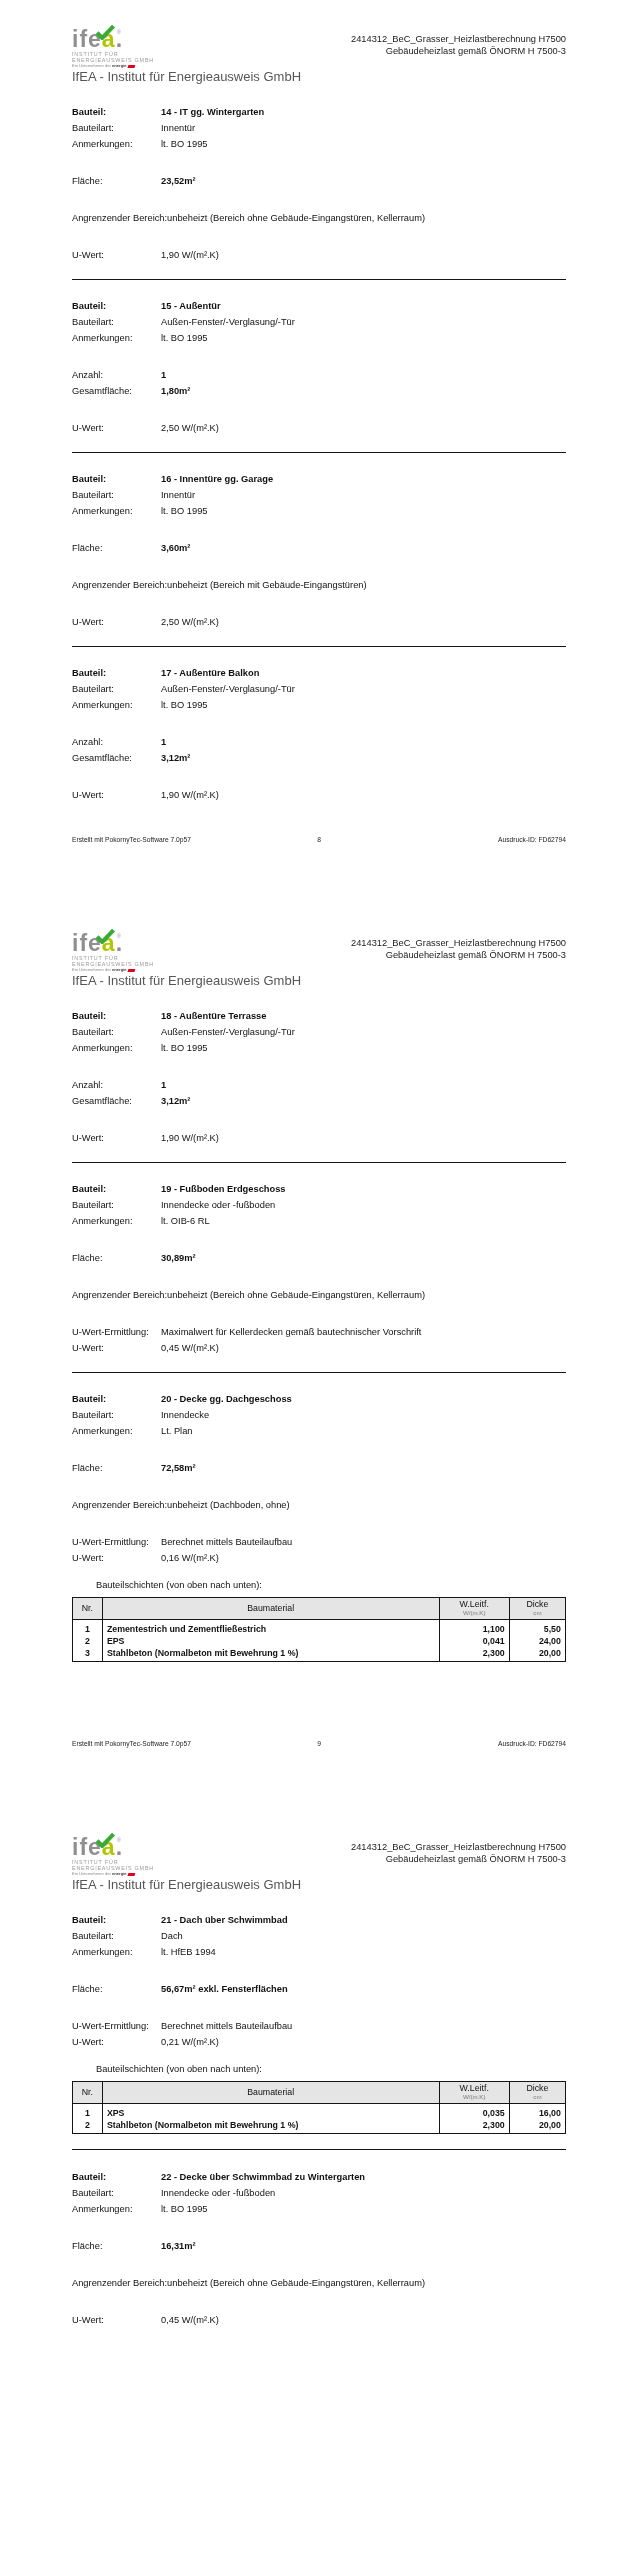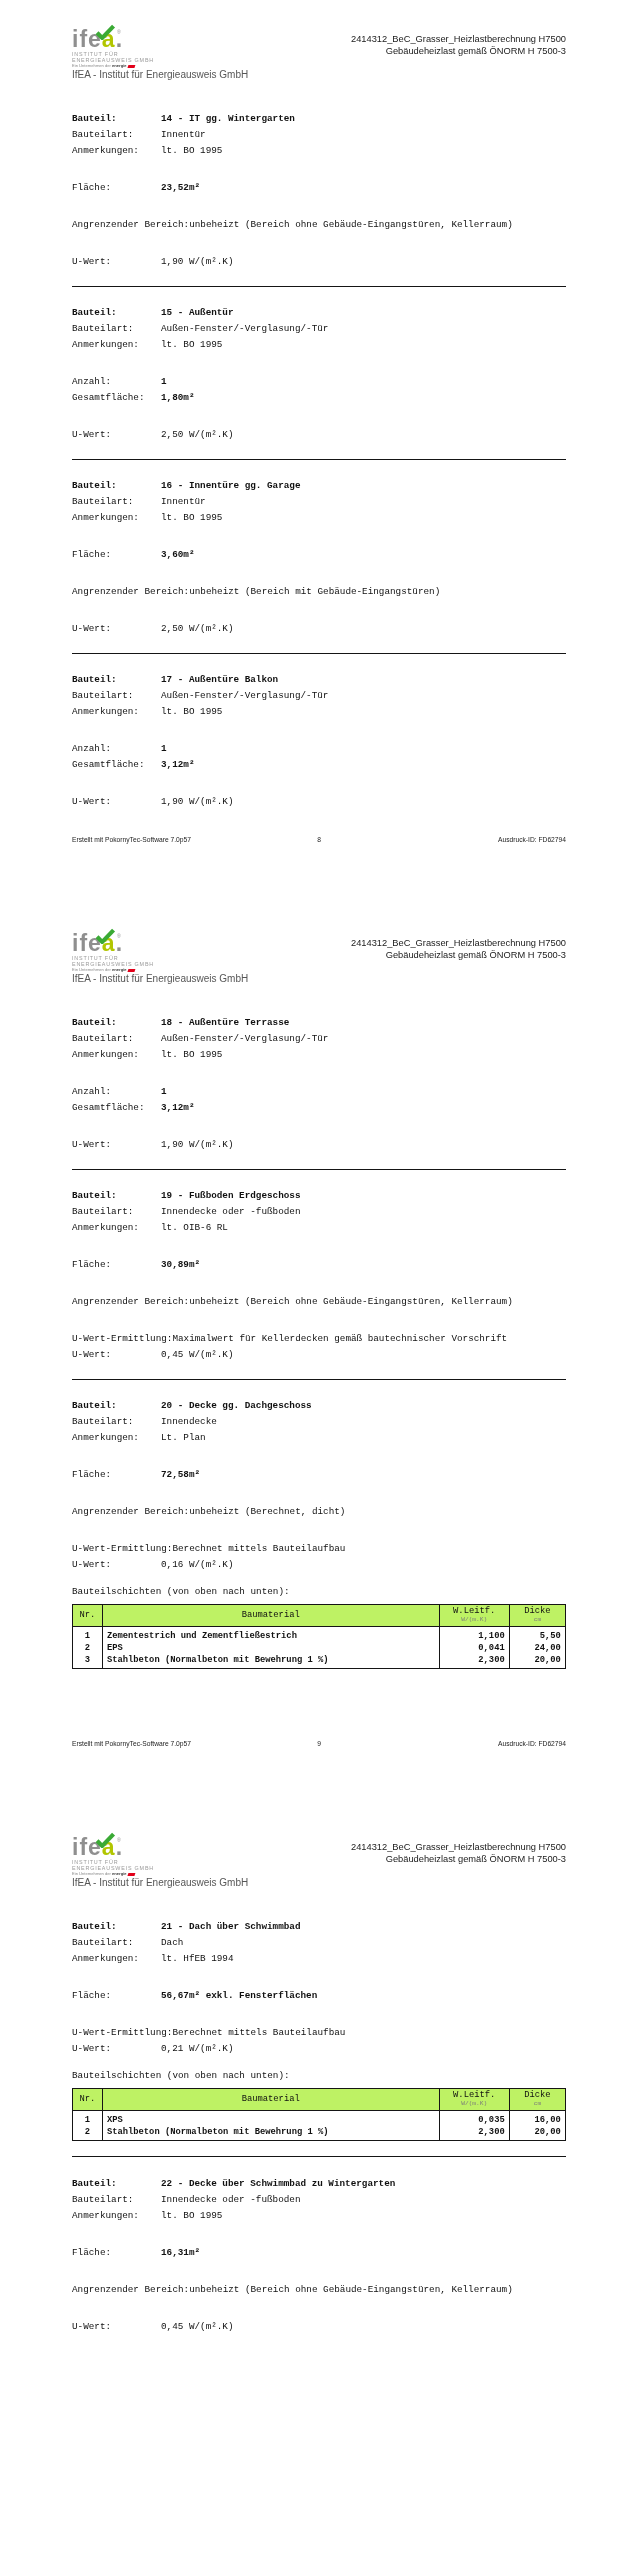--- a/index.html
+++ b/index.html
@@ -9,35 +9,35 @@
   
   .logo{position:absolute;left:72px;top:30px;}
   .logo-word{position:relative;display:inline-block;font-size:23px;line-height:18.5px;font-weight:bold;letter-spacing:1px;color:#8f8f8f;}
   .l-green{color:#b2c600;}
   .logo-check{position:absolute;top:-6.2px;right:7.2px;width:20.6px;height:16.5px;}
   .logo-reg{position:absolute;top:-7.2px;right:2.1px;font-size:5.2px;font-weight:normal;color:#8f8f8f;letter-spacing:0;}
   .logo-caption{margin-top:1.5px;font-size:5.4px;line-height:6.2px;letter-spacing:0.8px;color:#9a9a9a;}
   .logo-tagline{margin-top:1.5px;font-size:4.1px;line-height:4.1px;color:#8b8b8b;white-space:nowrap;}
   .tag-brand{color:#3a3a3a;font-weight:bold;}
   .tag-mark{display:inline-block;width:6.7px;height:2.6px;background:#e2001a;margin-left:1px;transform:skewX(-18deg);}
-  .company-line{position:absolute;left:72px;top:69px;font-size:10px;color:#565656;}
+  .company-line{position:absolute;left:72px;top:69px;font-size:13px;color:#565656;}
   .doc-ref{position:absolute;right:71px;top:33px;text-align:right;font-size:9.3px;font-weight:normal;line-height:12px;color:#1a1a1a;}
 
   
-  .page-body{position:absolute;left:72px;right:71px;top:111px;font-family:Liberation Mono, monospace;}
+  .page-body{position:absolute;left:72px;right:71px;top:104px;}
   .row{font-size:9.3px;line-height:16px;white-space:nowrap;}
   .lbl{display:inline-block;min-width:89px;}
   .b{font-weight:bold;}
   .gap{margin-top:21px;}
   .section-rule{border:none;border-top:1px solid #151515;margin:15.5px 0 18.5px 0;}
 
   
-  .layers-caption{margin-top:10.8px;font-size:9.3px;line-height:16px;}
+  .layers-caption{margin-top:10.8px;font-size:9.3px;line-height:16px;margin-left:24px;}
   table.layers{width:100%;border-collapse:collapse;border:1px solid #151515;margin-top:4.6px;}
-  table.layers th{background:#bef264;border:0.5px solid #151515;border-bottom:1px solid #151515;font-weight:normal;font-size:8.8px;line-height:9.8px;padding:2.1px 4.1px;margin-top:8px;}
+  table.layers th{background:#e5e5e5;border:0.5px solid #151515;border-bottom:1px solid #151515;font-weight:normal;font-size:8.8px;line-height:9.8px;padding:2.1px 4.1px;margin-top:8px;}
   table.layers th .unit{font-size:6.2px;line-height:6.7px;color:#7a7a7a;}
   table.layers td{border-left:0.5px solid #151515;border-right:0.5px solid #151515;font-size:8.8px;line-height:12px;font-weight:bold;padding:0 4.1px;}
   table.layers tbody tr:first-child td{padding-top:2.6px;}
   table.layers tbody tr:last-child td{padding-bottom:2.1px;}
   .c-nr{width:20.6px;text-align:center;}
   .c-lam{width:61px;}
   .c-dik{width:47px;}
   td.num{text-align:right;}
   td.mat{text-align:left;}
 
@@ -158,21 +158,21 @@
       <div class="row gap"><span class="lbl">U-Wert-Ermittlung:</span><span>Maximalwert für Kellerdecken gemäß bautechnischer Vorschrift</span></div>
       <div class="row"><span class="lbl">U-Wert:</span><span>0,45 W/(m².K)</span></div>
     </div>
     <hr class="section-rule">
 
     <div>
       <div class="row"><span class="lbl b">Bauteil:</span><span class="b">20 - Decke gg. Dachgeschoss</span></div>
       <div class="row"><span class="lbl">Bauteilart:</span><span>Innendecke</span></div>
       <div class="row"><span class="lbl">Anmerkungen:</span><span>Lt. Plan</span></div>
       <div class="row gap"><span class="lbl">Fläche:</span><span class="b">72,58m²</span></div>
-      <div class="row gap"><span class="lbl">Angrenzender Bereich:</span><span>unbeheizt (Berechnet, dicht)</span></div>
+      <div class="row gap"><span class="lbl">Angrenzender Bereich:</span><span>unbeheizt (Dachboden, ohne)</span></div>
       <div class="row gap"><span class="lbl">U-Wert-Ermittlung:</span><span>Berechnet mittels Bauteilaufbau</span></div>
       <div class="row"><span class="lbl">U-Wert:</span><span>0,16 W/(m².K)</span></div>
 
       <div class="layers-caption">Bauteilschichten (von oben nach unten):</div>
       <table class="layers">
         <thead>
           <tr>
             <th class="c-nr">Nr.</th>
             <th>Baumaterial</th>
             <th class="c-lam">

